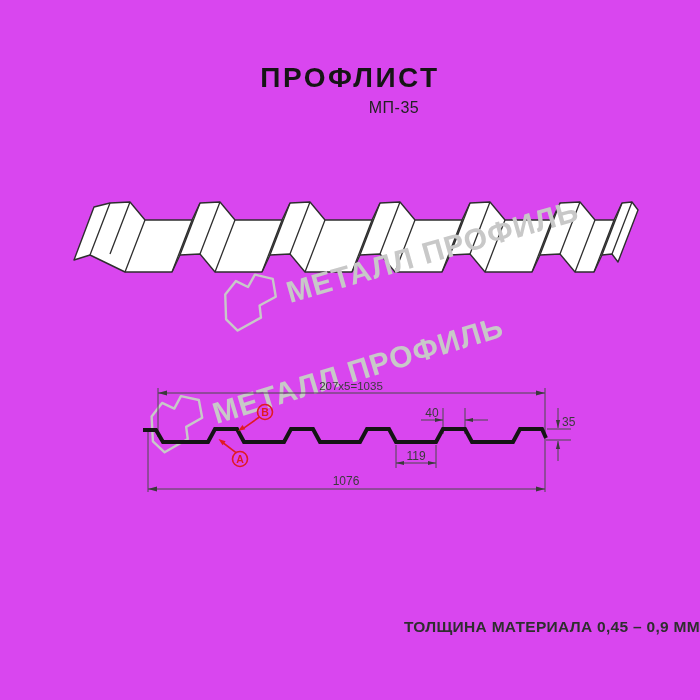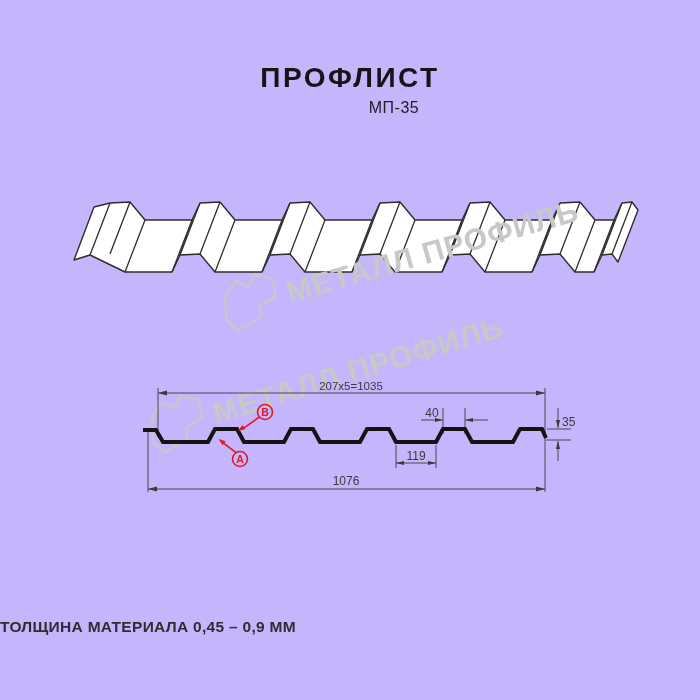--- a/index.html
+++ b/index.html
@@ -1,29 +1,29 @@
 <!DOCTYPE html>
 <html><head>
 <meta charset="utf-8">
 <style>
   html,body{margin:0;padding:0;background:#ffffff;}
   .page{
-    position:relative;width:700px;height:700px;background:#c4b5fd;overflow:hidden;
+    position:relative;width:700px;height:700px;background:#d946ef;overflow:hidden;
     font-family:"Liberation Sans", sans-serif;
   }
   .title{
     position:absolute;top:62px;left:0;width:700px;text-align:center;
     font-size:28px;font-weight:bold;letter-spacing:2.5px;color:#151515;
   }
   .subtitle{
     position:absolute;top:99px;left:0;width:700px;text-align:center;
     font-size:16px;font-weight:normal;letter-spacing:0.5px;color:#222222;padding-left:44px;
   }
   .footer-note{
-    position:absolute;top:618px;left:0;width:700px;text-align:left;
+    position:absolute;top:618px;left:0;width:700px;text-align:right;
     font-size:15.5px;font-weight:bold;letter-spacing:0.3px;color:#2e2e2e;
   }
   svg.art{position:absolute;left:0;top:0;}
   .thin{stroke:#4a4a4a;stroke-width:1;fill:none;}
   .thick{stroke:#141414;stroke-width:4;fill:none;stroke-linejoin:miter;}
   .arrow{fill:#3b3b3b;stroke:none;}
   .sheet-outline{fill:#ffffff;stroke:#2e2e2e;stroke-width:1.4;stroke-linejoin:round;}
   .sheet-lines{fill:none;stroke:#2e2e2e;stroke-width:1.3;}
   .dimtxt{fill:#3b3b3b;font-size:11.5px;}
   .dimnum{fill:#3b3b3b;font-size:12px;}

